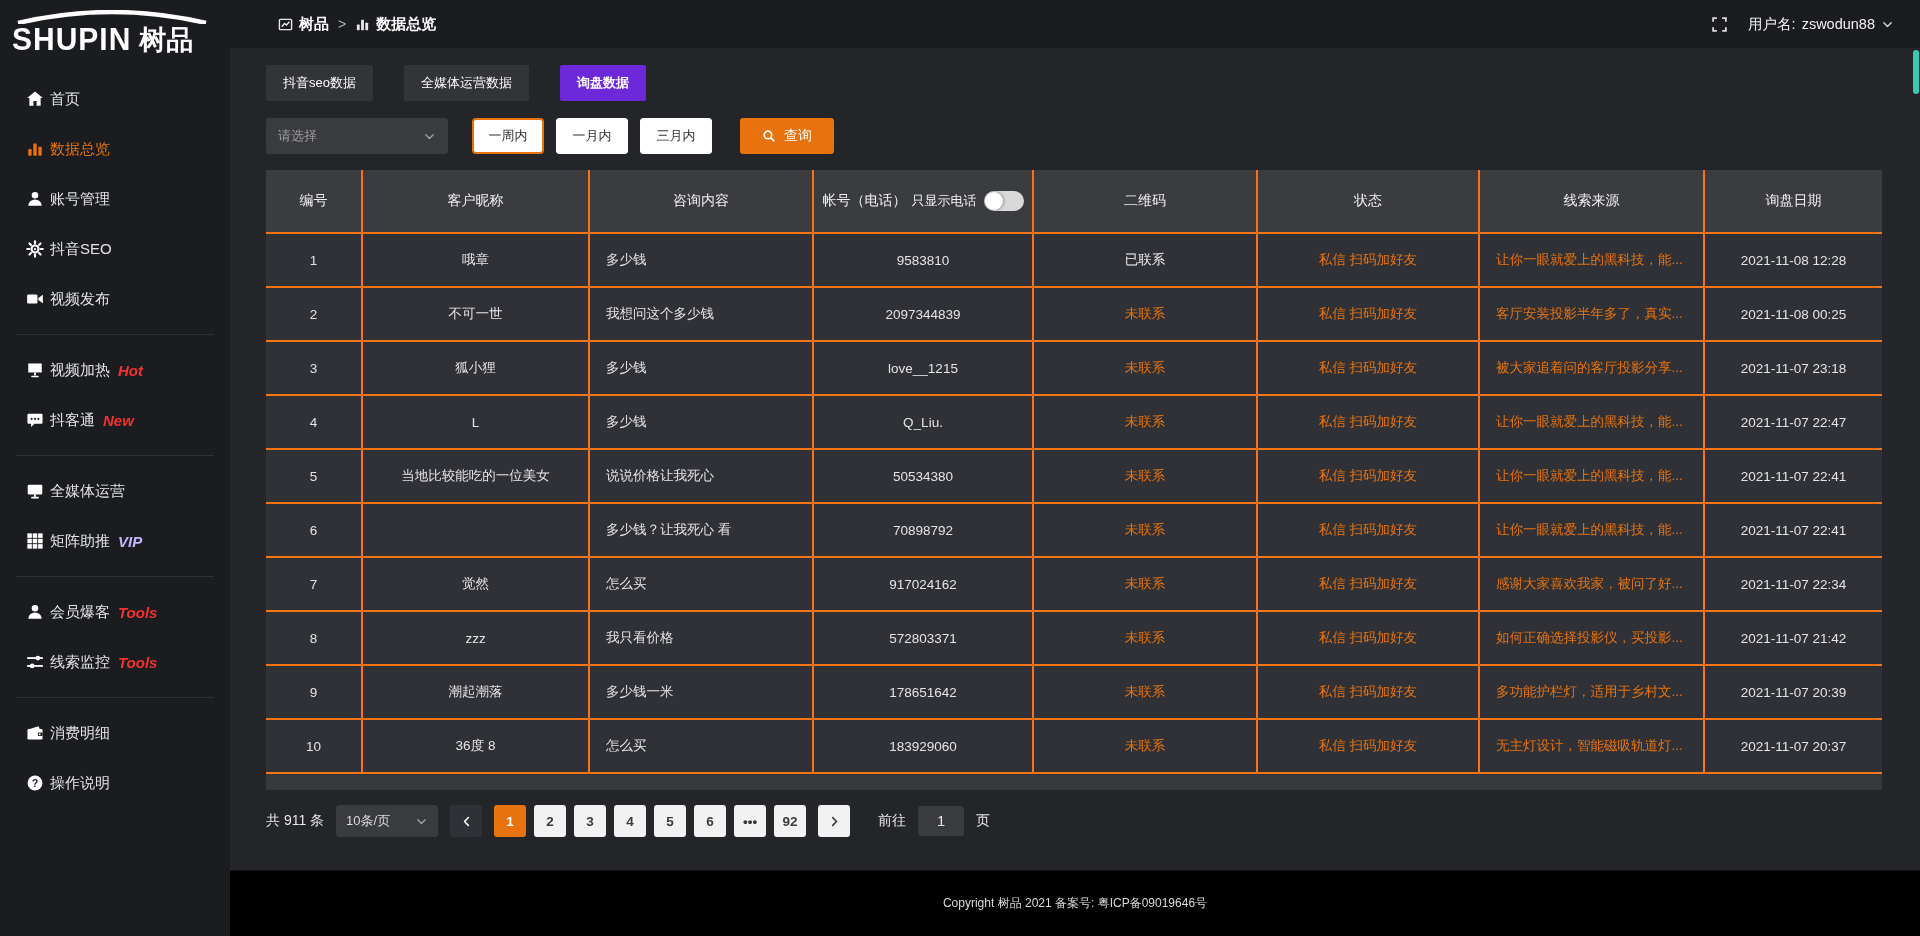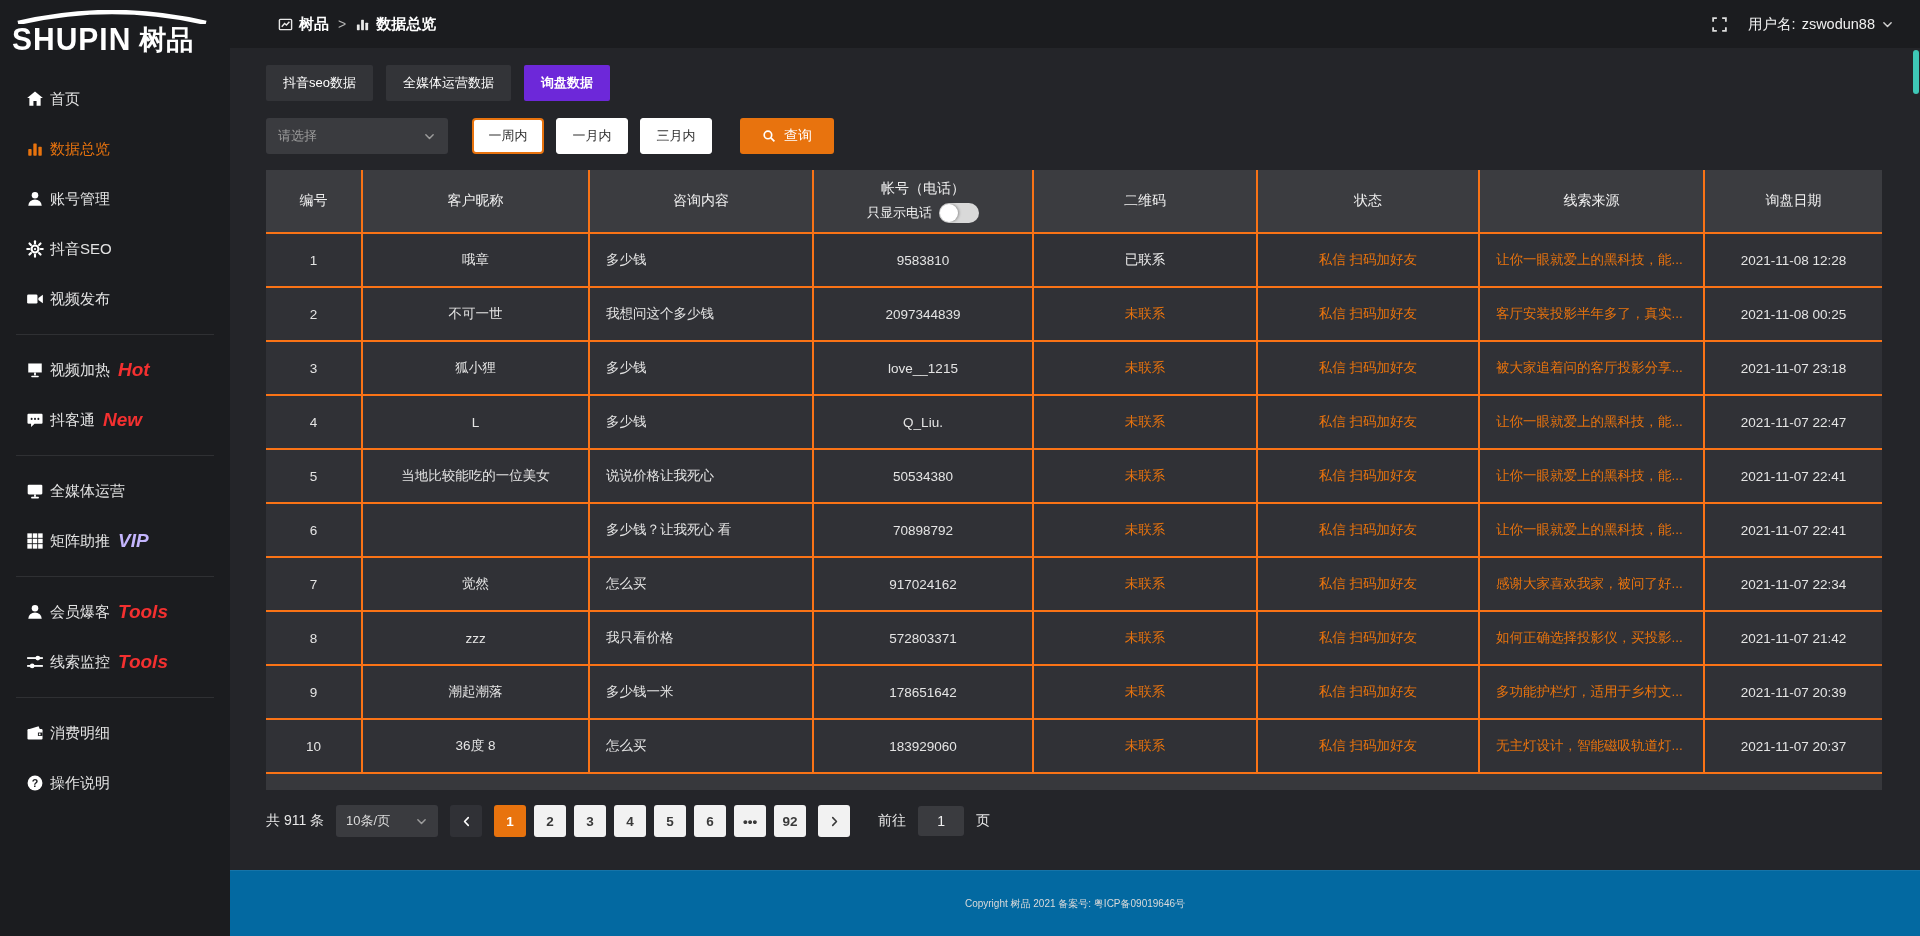--- a/index.html
+++ b/index.html
@@ -18,21 +18,21 @@
   .logo-text { display: flex; align-items: baseline; gap: 8px; }
   .logo-en { font-size: 30px; font-weight: 800; letter-spacing: 1px; color: #fff; transform: scaleY(1.05); }
   .logo-cn { font-size: 27px; font-weight: 700; color: #fff; }
   .side-nav { padding-top: 14px; flex: 1; }
   .side-item { height: 50px; display: flex; align-items: center; gap: 6px; padding: 0 20px 0 26px; font-size: 15px; color: #e3e3e3; cursor: pointer; }
   .s-icon { width: 18px; height: 18px; flex: none; display: flex; color: #fff; }
   .s-icon svg { width: 100%; height: 100%; }
   .side-item.active { color: #e8730e; }
   .side-item.active .s-icon { color: #e8730e; }
   .side-label { white-space: nowrap; }
-  .side-badge { font-style: italic; font-weight: 700; font-size: 19px; margin-left: 2px; }
+  .side-badge { font-style: italic; font-weight: 700; font-size: 15px; margin-left: 2px; }
   .side-chev { margin-left: auto; width: 14px; height: 14px; color: #9a9a9a; display: flex; }
   .side-divider { height: 1px; background: rgba(255,255,255,0.09); margin: 10px 16px; }
 
   
   .main-col { flex: 1; display: flex; flex-direction: column; min-width: 0; }
   .topbar { height: 48px; flex: none; background: #1b1c1f; display: flex; align-items: center; justify-content: space-between; padding: 0 26px 0 48px; }
   .breadcrumb { display: flex; align-items: center; gap: 9px; font-size: 15px; font-weight: 700; color: #fff; }
   .crumb { display: flex; align-items: center; gap: 6px; cursor: pointer; }
   .b-icon { width: 15px; height: 15px; display: flex; color: #e8e8e8; }
   .b-icon svg { width: 100%; height: 100%; }
@@ -40,40 +40,40 @@
   .topbar-right { display: flex; align-items: center; gap: 20px; }
   .fs-icon { width: 17px; height: 17px; display: flex; color: #dcdcdc; cursor: pointer; }
   .fs-icon svg { width: 100%; height: 100%; }
   .user-box { display: flex; align-items: center; gap: 6px; cursor: pointer; font-size: 14.5px; color: #f0f0f0; }
   .user-chev { width: 13px; height: 13px; display: flex; color: #cfcfcf; }
   .user-chev svg { width: 100%; height: 100%; }
 
   .content { flex: 1; background: #242529; padding: 17px 38px 0 36px; min-height: 0; }
 
   
-  .tabs { display: flex; gap: 13px; }
+  .tabs { display: flex; gap: 31px; }
   .tab { height: 36px; padding: 0 17px; display: flex; align-items: center; background: #333438; color: #fff; font-size: 13px; border-radius: 2px; cursor: pointer; }
   .tab.active { background: #6d28d9; font-weight: 700; }
 
   
   .filters { margin-top: 17px; display: flex; align-items: center; }
   .select { width: 182px; height: 36px; background: #3a3b3f; border-radius: 3px; display: flex; align-items: center; justify-content: space-between; padding: 0 12px; color: #9c9c9c; font-size: 13px; cursor: pointer; }
   .sel-chev { width: 13px; height: 13px; display: flex; color: #9c9c9c; }
   .sel-chev svg { width: 100%; height: 100%; }
   .periods { display: flex; gap: 12px; margin-left: 24px; }
   .period { height: 36px; min-width: 72px; padding: 0 13px; display: flex; align-items: center; justify-content: center; background: #fff; color: #303030; font-size: 13px; border: 1px solid #fff; border-radius: 3px; cursor: pointer; }
   .period.active { border: 2px solid #e8730e; border-radius: 4px; }
   .search-btn { height: 36px; margin-left: 28px; padding: 0 22px; background: #e8730e; color: #fff; border: none; border-radius: 3px; display: flex; align-items: center; gap: 8px; font-size: 14px; cursor: pointer; font-family: inherit; }
   .search-icon { width: 14px; height: 14px; display: flex; color: #fff; }
   .search-icon svg { width: 100%; height: 100%; }
 
   
   .table { margin-top: 16px; display: grid; grid-template-columns: 95px 225px 222px 218px 222px 220px 223px 1fr; gap: 2px; background: #f97316; }
   .hcell { background: #3b3c40; min-height: 62px; display: flex; align-items: center; justify-content: center; font-size: 14px; color: #f0f0f0; }
-  .hcell-account { flex-direction: column; gap: 5px; padding: 8px 0; }
+  .hcell-account { flex-direction: row; gap: 5px; padding: 8px 0; }
   .toggle-row { display: flex; align-items: center; gap: 7px; font-size: 13px; color: #f0f0f0; }
   .toggle { width: 40px; height: 20px; background: #d9d9d9; border-radius: 10px; position: relative; cursor: pointer; flex: none; }
   .knob { position: absolute; left: 1px; top: 1px; width: 18px; height: 18px; background: #fff; border-radius: 50%; box-shadow: 1px 0 3px rgba(0,0,0,0.35); }
   .trow { display: contents; }
   .cell { background: #303136; height: 52px; display: flex; align-items: center; justify-content: center; font-size: 13.5px; color: #e4e4e4; overflow: hidden; white-space: nowrap; }
   .cell.left { justify-content: flex-start; padding: 0 10px 0 16px; }
   .cell.link { color: #e8730e; cursor: pointer; }
   .cell.status-uncontacted { color: #e8730e; }
   .cell.status-contacted { color: #f0f0f0; }
   .table-foot { grid-column: 1 / -1; height: 16px; background: #37383c; }
@@ -86,21 +86,21 @@
   .pbtn.nav-dark { background: #303136; color: #fff; }
   .pbtn.nav-light { background: #f2f2f2; color: #3a3a3a; }
   .pbtn .nv { width: 13px; height: 13px; display: flex; }
   .pbtn .nv svg { width: 100%; height: 100%; }
   .pbtn.page { background: #f2f2f2; color: #3a3a3a; font-weight: 600; }
   .pbtn.page.active { background: #e8730e; color: #fff; }
   .goto-label { margin-left: 16px; }
   .goto-input { width: 46px; height: 30px; background: #3a3b3f; border: none; border-radius: 3px; color: #f0f0f0; text-align: center; font-size: 14px; font-family: inherit; }
 
   
-  .footer { height: 66px; flex: none; background: #0369a1; border-top: 1px solid rgba(255,255,255,0.08); display: flex; align-items: center; justify-content: center; font-size: 10px; color: #dadada; }
+  .footer { height: 66px; flex: none; background: #000000; border-top: 1px solid rgba(255,255,255,0.08); display: flex; align-items: center; justify-content: center; font-size: 12px; color: #dadada; }
 
   
   .scroll-thumb { position: absolute; right: 1px; top: 50px; width: 6px; height: 44px; background: #3ec7b6; border-radius: 3px; }
 </style>
 </head>
 <body>
 
 <div class="app">
 
   <aside class="sidebar">

